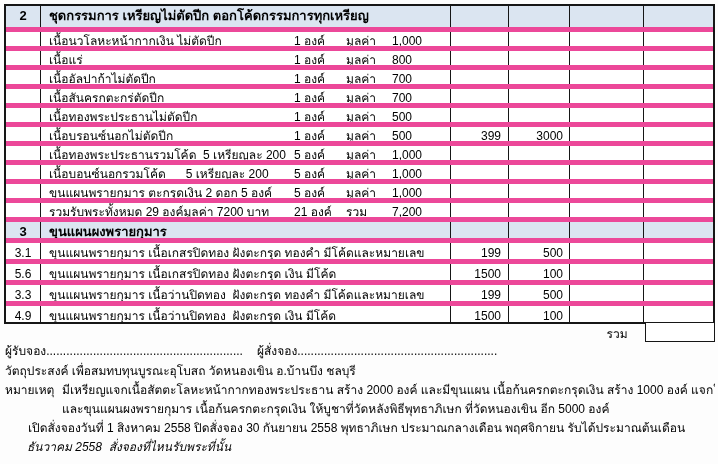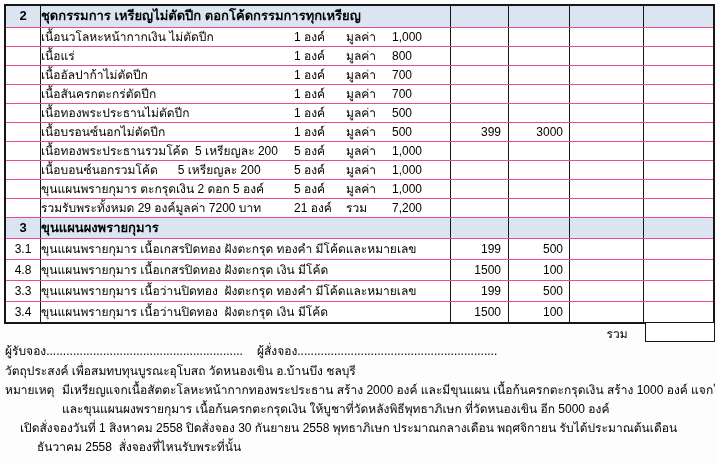--- a/index.html
+++ b/index.html
@@ -11,51 +11,51 @@
     font-size: 12px;
     overflow: hidden;
   }
   .sheet { position: relative; width: 718px; height: 464px; background: #fdfdfd; }
 
   .tbl {
     position: absolute; left: 4px; top: 4px; width: 711px;
     border: 2px solid #161616;
     background: #fff;
   }
-  .row { display: flex; height: 19px; line-height: 18px; border-top: 1px solid #ec4899; }
+  .row { display: flex; height: 19px; line-height: 18px; border-top: 5px solid #ec4899; }
   .row:first-child { border-top: none; }
   .row.sec { height: 21px; line-height: 20px; background: #dbe5f1; font-weight: bold; font-size: 13px; }
   .row.r3 { height: 21px; line-height: 20px; }
 
   .cell { border-left: 1px solid #161616; overflow: hidden; white-space: pre; }
   .cell:first-child { border-left: none; }
   .c-no   { width: 34px; flex: none; text-align: center; }
-  .c-desc { flex: 1; display: flex; padding-left: 0; }
+  .c-desc { flex: 1; display: flex; padding-left: 8px; }
   .c-1 { width: 58px; flex: none; text-align: right; padding-right: 7px; }
   .c-2 { width: 61px; flex: none; text-align: right; padding-right: 6px; }
   .c-3 { width: 74px; flex: none; }
   .c-4 { width: 70px; flex: none; }
 
   .d-main { flex: 1; white-space: pre; overflow: hidden; }
   .d-qty  { width: 52px; flex: none; }
   .d-lab  { width: 46px; flex: none; }
   .d-val  { width: 58px; flex: none; text-align: left; padding-right: 12px; }
 
   .total-label { position: absolute; left: 592px; top: 324px; width: 50px; text-align: center; }
   .total-box   { position: absolute; left: 645px; top: 322px; width: 70px; height: 20px; border: 1.5px solid #161616; background: #fff; }
 
   .sig     { position: absolute; left: 5px; top: 341px; white-space: pre; }
   .sig .gap { display: inline-block; width: 14px; }
   .purpose { position: absolute; left: 5px; top: 361px; }
   .note1   { position: absolute; left: 5px; top: 380px; display: flex; width: 710px; justify-content: center; }
   .note-label { width: 57px; flex: none; }
   .note-text  { flex: 1; white-space: pre; overflow: hidden; }
   .note2   { position: absolute; left: 62px; top: 399px; white-space: pre; }
-  .note3   { position: absolute; left: 20px; top: 418px; white-space: pre; }
-  .note4   { position: absolute; left: 37px; top: 437px; white-space: pre; }
+  .note3   { position: absolute; left: 28px; top: 418px; white-space: pre; }
+  .note4   { position: absolute; left: 27px; top: 437px; white-space: pre; font-style: italic; }
 </style>
 </head>
 <body>
 
 <div class="sheet">
 
   <div class="tbl">
 
     <div class="row sec">
       <div class="cell c-no">2</div>
@@ -218,39 +218,39 @@
     <div class="row r3">
       <div class="cell c-no">3.1</div>
       <div class="cell c-desc"><span class="d-main">ขุนแผนพรายกุมาร เนื้อเกสรปิดทอง ฝังตะกรุด ทองคำ มีโค้ดและหมายเลข</span></div>
       <div class="cell c-1">199</div>
       <div class="cell c-2">500</div>
       <div class="cell c-3"></div>
       <div class="cell c-4"></div>
     </div>
 
     <div class="row r3">
-      <div class="cell c-no">4.8</div>
+      <div class="cell c-no">5.6</div>
       <div class="cell c-desc"><span class="d-main">ขุนแผนพรายกุมาร เนื้อเกสรปิดทอง ฝังตะกรุด เงิน มีโค้ด</span></div>
       <div class="cell c-1">1500</div>
       <div class="cell c-2">100</div>
       <div class="cell c-3"></div>
       <div class="cell c-4"></div>
     </div>
 
     <div class="row r3">
       <div class="cell c-no">3.3</div>
       <div class="cell c-desc"><span class="d-main">ขุนแผนพรายกุมาร เนื้อว่านปิดทอง  ฝังตะกรุด ทองคำ มีโค้ดและหมายเลข</span></div>
       <div class="cell c-1">199</div>
       <div class="cell c-2">500</div>
       <div class="cell c-3"></div>
       <div class="cell c-4"></div>
     </div>
 
     <div class="row r3">
-      <div class="cell c-no">3.4</div>
+      <div class="cell c-no">4.9</div>
       <div class="cell c-desc"><span class="d-main">ขุนแผนพรายกุมาร เนื้อว่านปิดทอง  ฝังตะกรุด เงิน มีโค้ด</span></div>
       <div class="cell c-1">1500</div>
       <div class="cell c-2">100</div>
       <div class="cell c-3"></div>
       <div class="cell c-4"></div>
     </div>
 
   </div>
 
   <div class="total-label">รวม</div>

